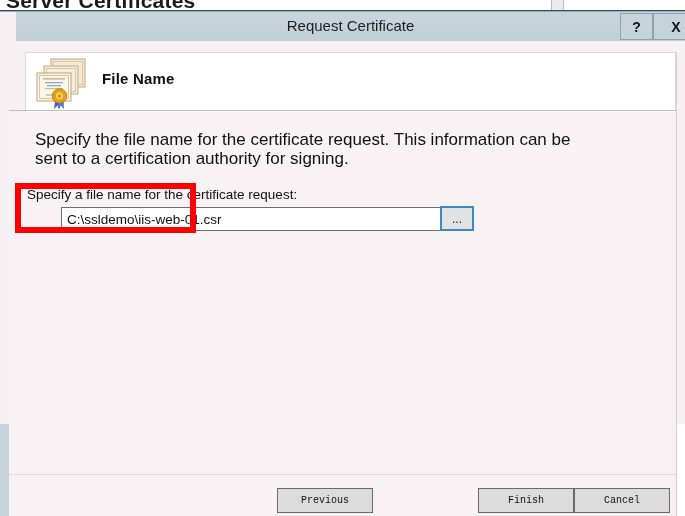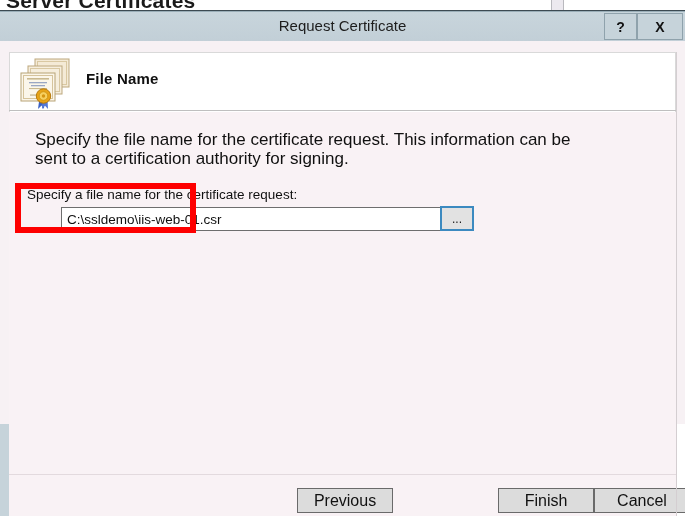--- a/index.html
+++ b/index.html
@@ -62,20 +62,21 @@
   
   #dialog {
     position: absolute;
     left: 0px;
     top: 11px;
     width: 685px;
     height: 413px;
     background: #f7f1f4;
     box-sizing: border-box;
     border-top: 1px solid #9aaeb8;
+    padding-left: 16px;
   }
 
   
   #titlebar {
     position: relative;
     height: 29px;
     background: #c6d3da;
     background: linear-gradient(#c8d5dc, #c2cfd7);
   }
   #dialog-title {
@@ -221,29 +222,28 @@
     background: #f9f2f5;
   }
   .wiz-btn {
     position: absolute;
     top: 13px;
     width: 96px;
     height: 25px;
     box-sizing: border-box;
     background: #dcdcdc;
     border: 1px solid #6a6a6a;
-    font-size: 16px;
+    font-size: 10px;
     color: #111111;
     display: flex;
     align-items: center;
     justify-content: center;
     cursor: pointer;
     user-select: none;
-    font-family: Liberation Sans, sans-serif;
-    margin-left: 20px;
+    font-family: Liberation Mono, monospace;
   }
   .wiz-btn.disabled {
     background: #f4eef1;
     border-color: #c9c4c7;
     color: #b2aeb1;
     cursor: default;
   }
   #btn-previous { left: 268px; }
   #btn-next     { left: 373px; }
   #btn-finish   { left: 469px; }

